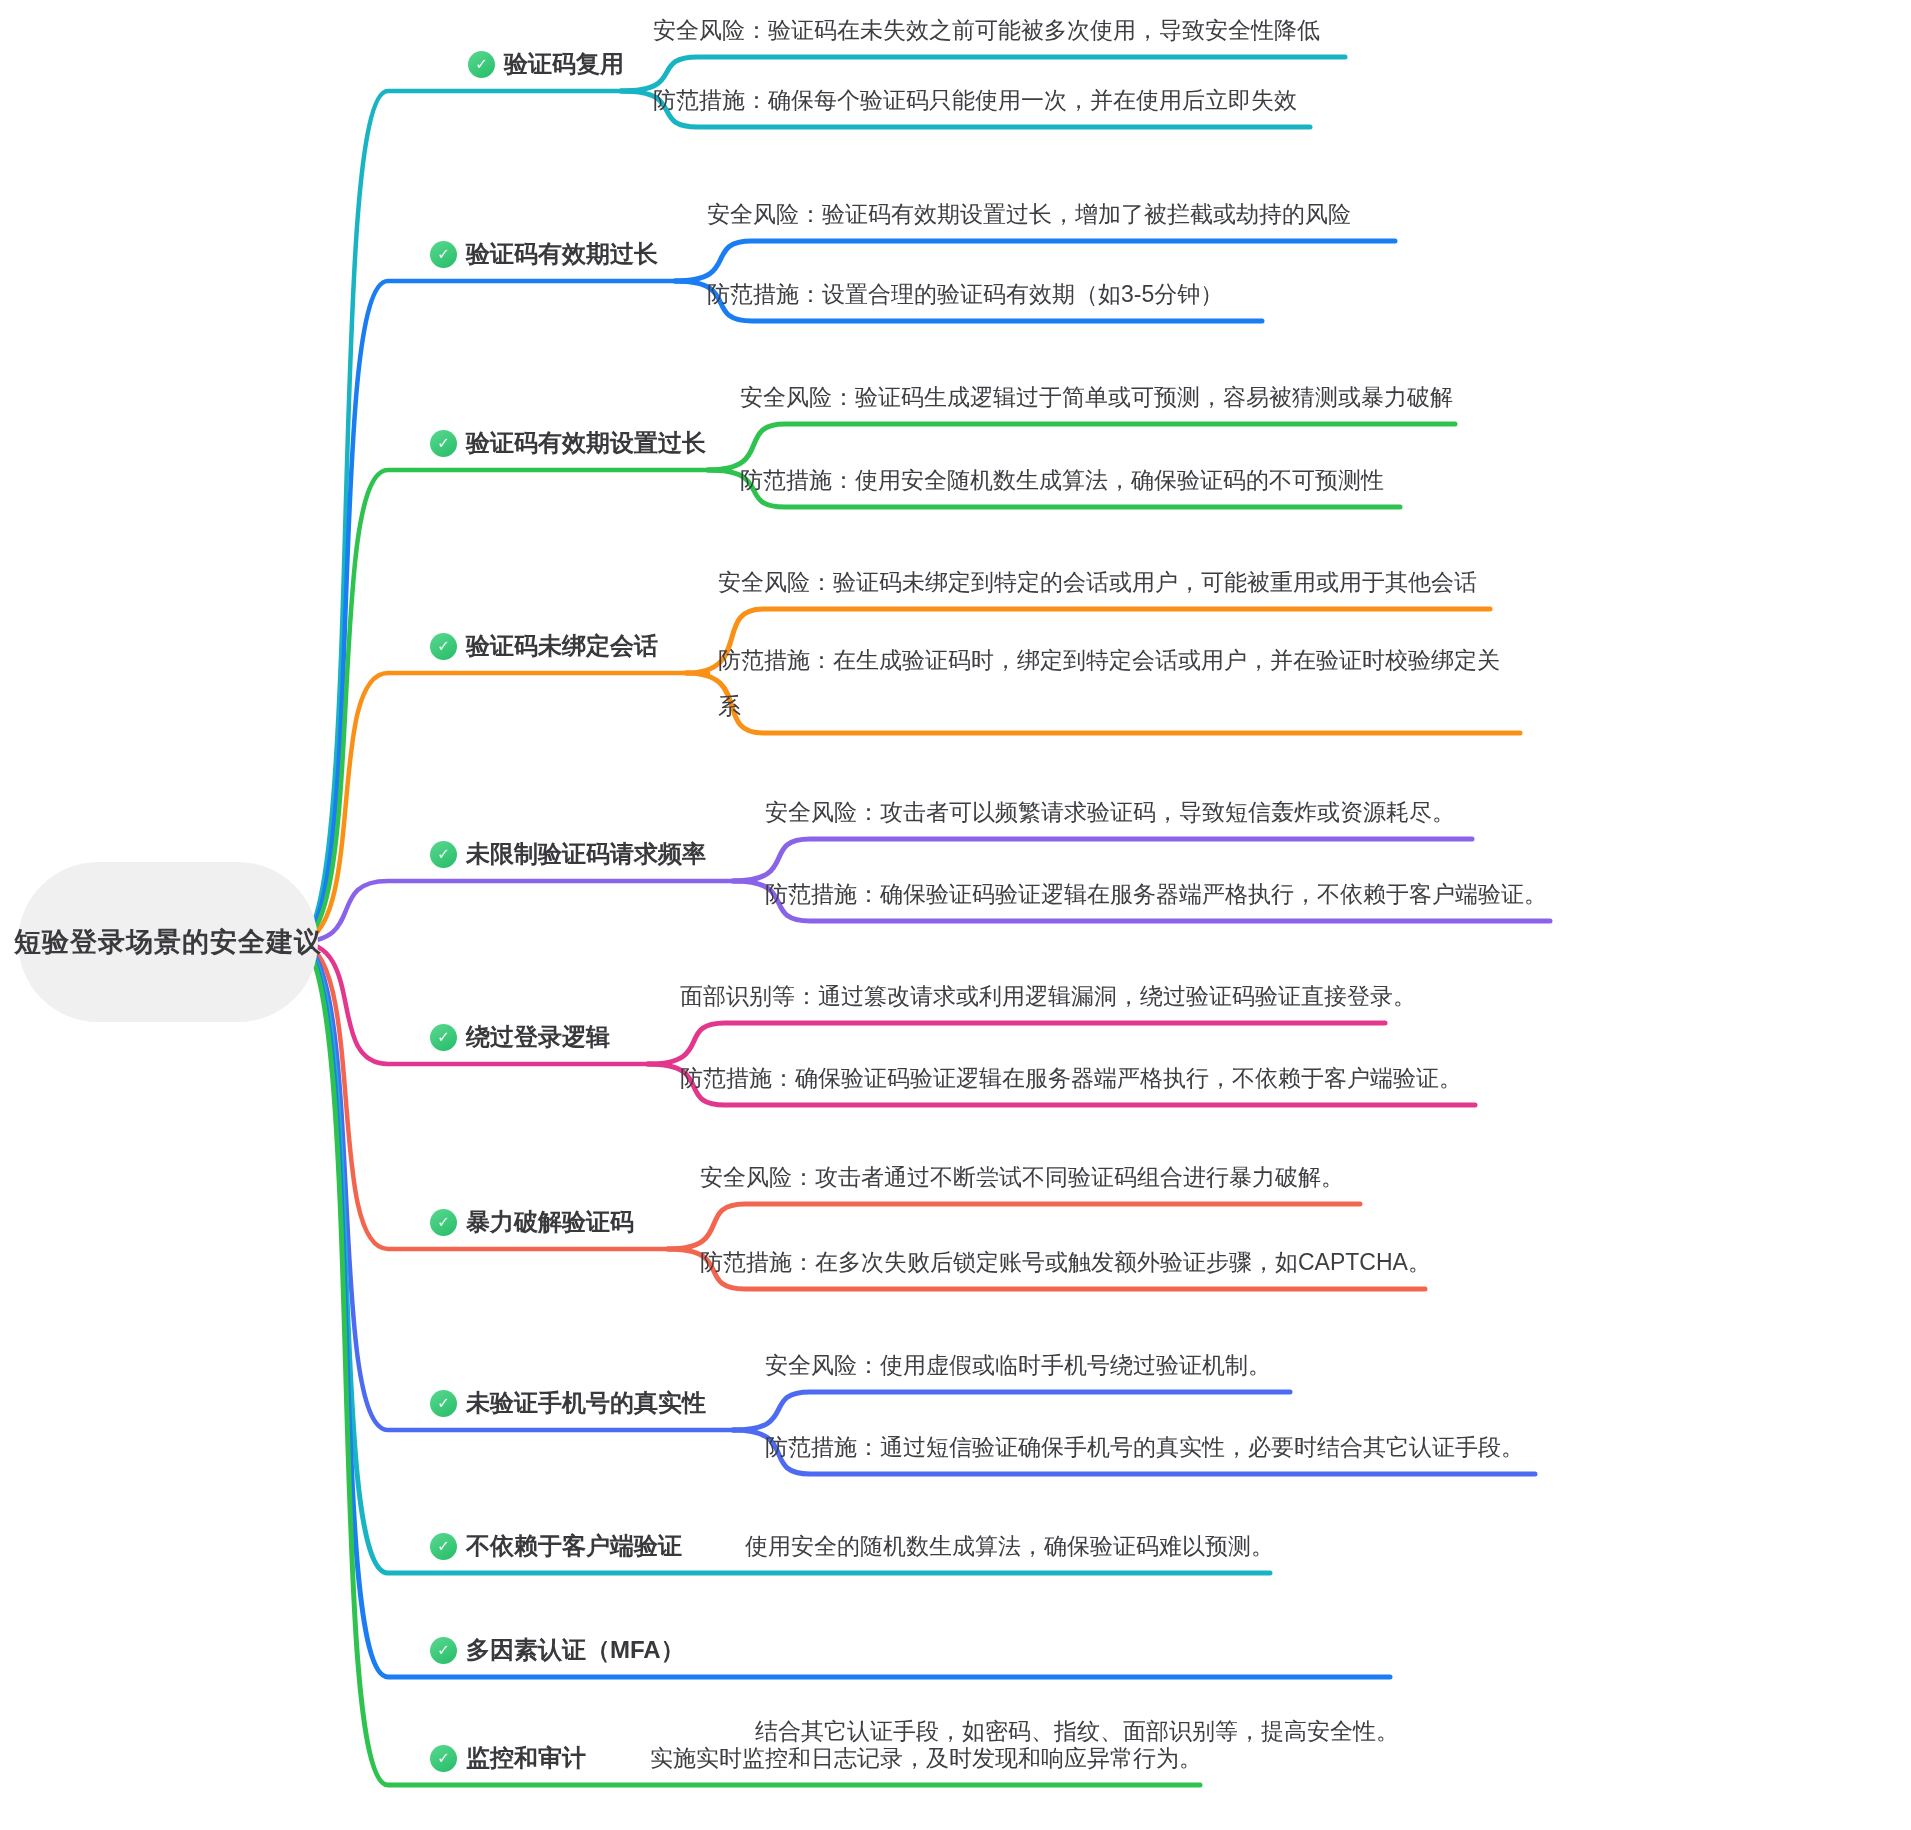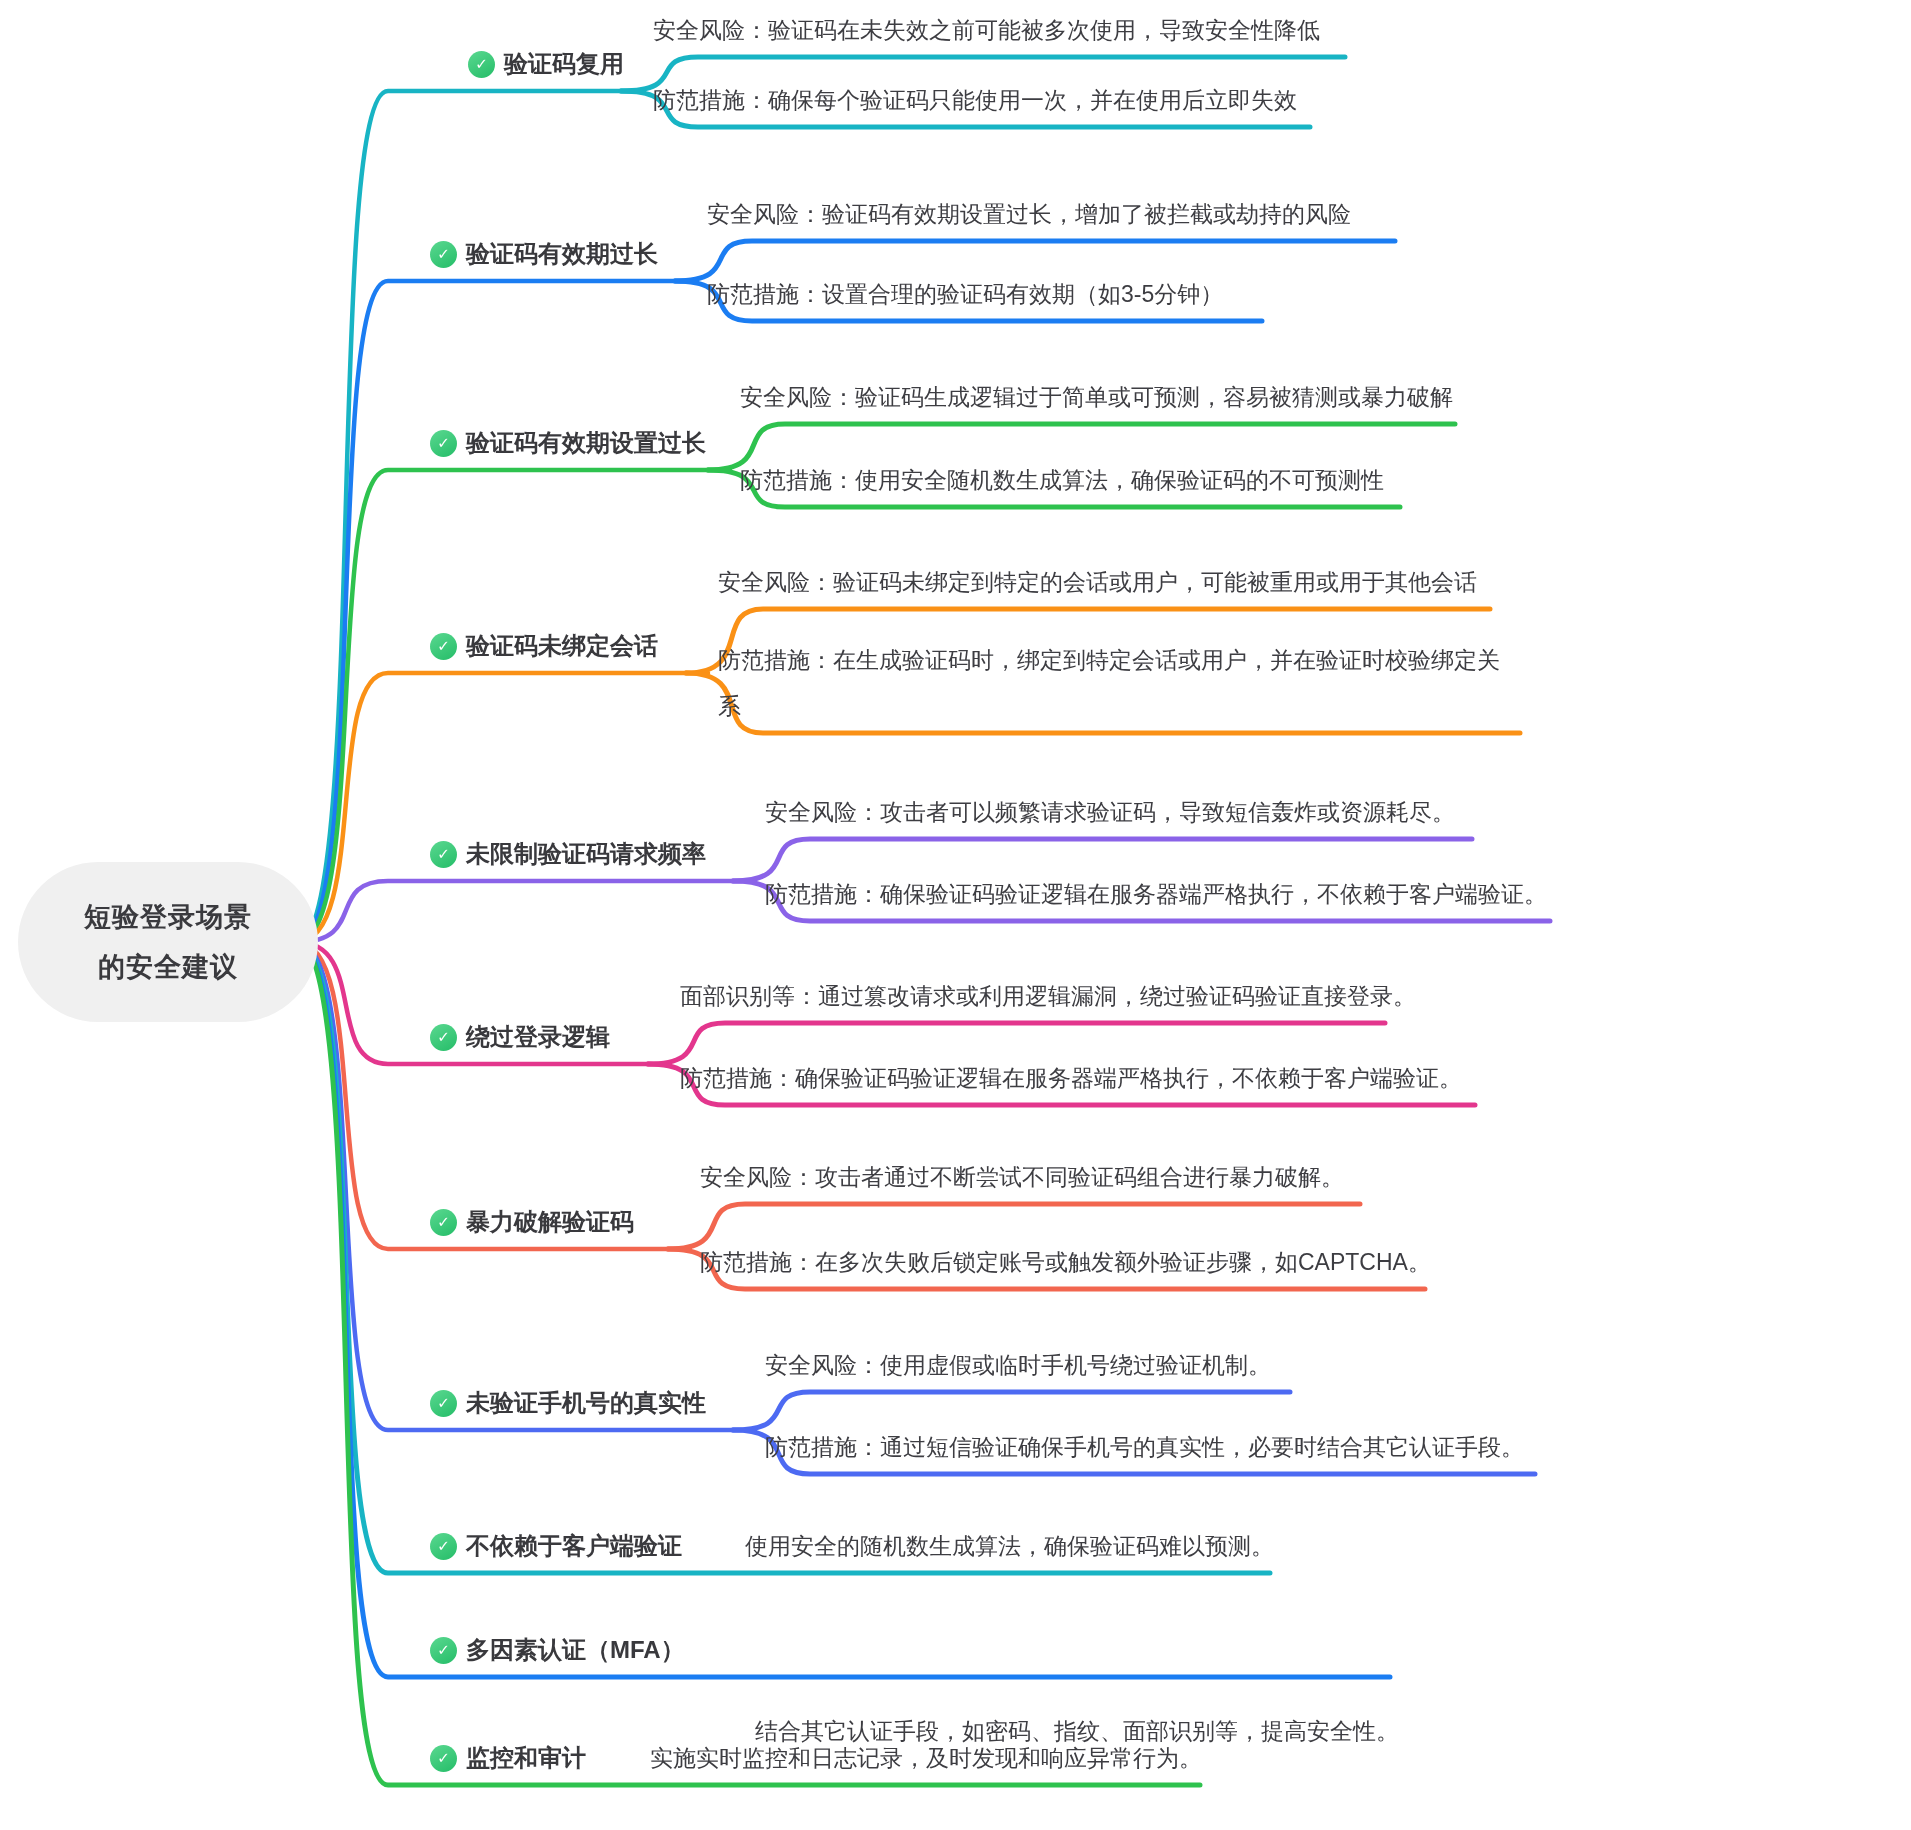--- a/index.html
+++ b/index.html
@@ -13,21 +13,21 @@
   }
   svg.wires{position:absolute;left:0;top:0;}
   svg.wires g{fill:none;}
   svg.wires path.trunk{stroke-width:4.5;stroke-linecap:round;}
   svg.wires path.limb{stroke-width:5;stroke-linecap:round;}
 
   .root{
     position:absolute;left:18px;top:862px;width:300px;height:160px;
     background:var(--root_bg,#f0f0f0);
     border-radius:80px;
-    display:flex;flex-direction:column;justify-content:center;align-items:center;
+    display:flex;justify-content:center;align-items:center;
     z-index:3;
   }
   .root .rline{
     font-size:27px;font-weight:bold;line-height:50px;letter-spacing:1px;
     color:#3a3a3e;white-space:nowrap;
   }
 
   .topic{
     position:absolute;display:flex;align-items:center;gap:9px;
     height:32px;z-index:2;white-space:nowrap;

